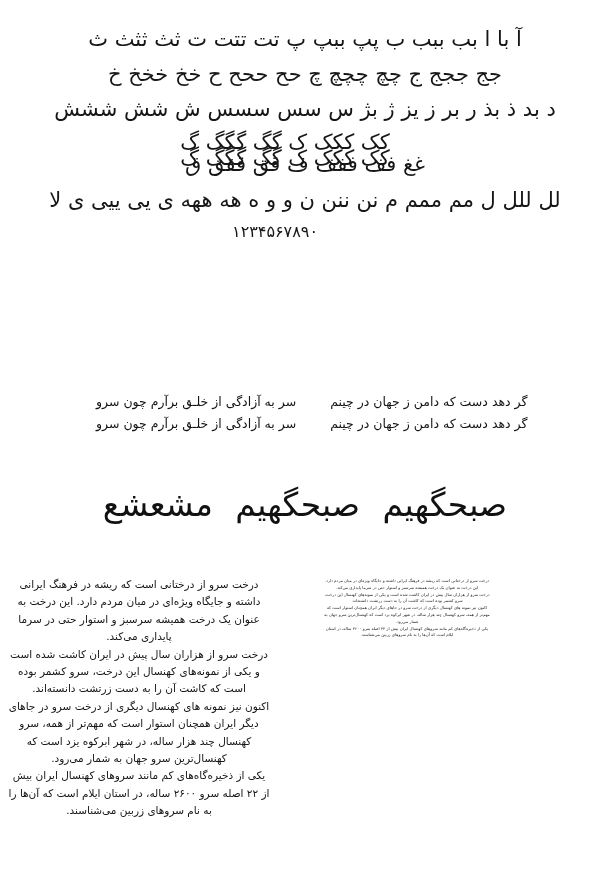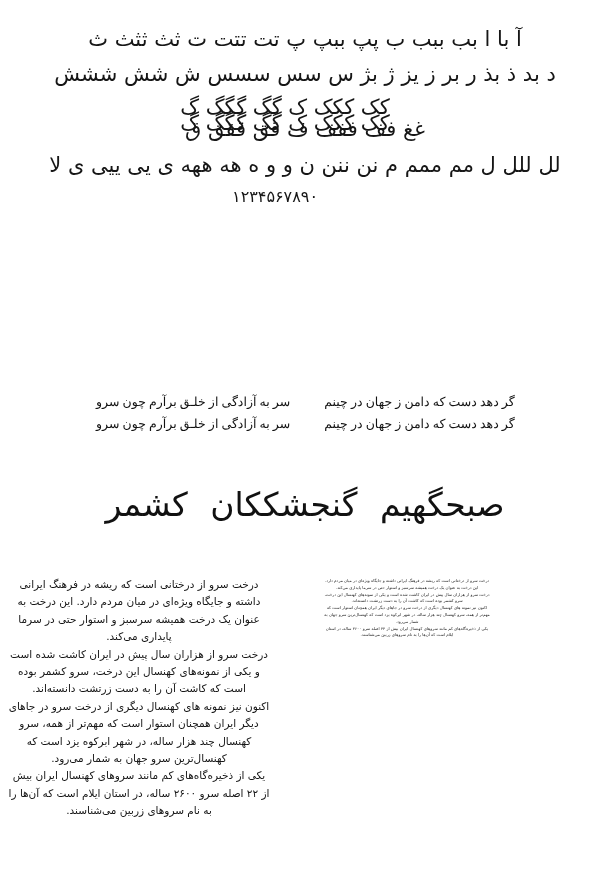--- a/index.html
+++ b/index.html
@@ -85,21 +85,20 @@
     display: flex;
     justify-content: flex-end;
     gap: 34px;
     font-size: 12.5px;
     line-height: 20px;
     color: #131313;
     white-space: nowrap;
   }
   .couplet .hemistich {
     display: inline-block;
-    font-family: Liberation Serif, serif;
   }
   .couplet-thin .hemistich { font-weight: 400; letter-spacing: 0.1px; }
   .couplet-alt { margin-top: 2px; }
   .couplet-alt .hemistich { letter-spacing: 0.35px; }
 
   
   .display-block {
     position: absolute;
     top: 482px;
     left: 0;
@@ -158,20 +157,21 @@
     margin: 0;
   }
 </style>
 </head>
 <body>
 
 <div class="page">
 
   <div class="glyph-block">
     <div class="glyph-row">آ با ا بب ببب ب پپ ببپ پ تت تتت ت ثث ثثث ث</div>
+    <div class="glyph-row">جج ججج ج چچ چچچ چ حح ححح ح خخ خخخ خ</div>
     <div class="glyph-row">د بد ذ بذ ر بر ز یز ژ بژ س سس سسس ش شش ششش</div>
 
     <div class="overlap-wrap">
       <div class="glyph-row overlap-a">کک ککک ک گگ گگگ گ</div>
       <div class="glyph-row overlap-b">غغ فف ففف ف قق ققق ق</div>
       <div class="glyph-row overlap-c">کک ککک ک گگ گگگ گ</div>
     </div>
 
     <div class="glyph-row compact">لل للل ل مم ممم م نن ننن ن و و ه هه ههه ی یی ییی ی لا</div>
 
@@ -183,21 +183,21 @@
       <span class="hemistich">گر دهد دست که دامن ز جهان در چینم</span>
       <span class="hemistich">سر به آزادگی از خلـق برآرم چون سرو</span>
     </div>
     <div class="couplet couplet-alt">
       <span class="hemistich">گر دهد دست که دامن ز جهان در چینم</span>
       <span class="hemistich">سر به آزادگی از خلـق برآرم چون سرو</span>
     </div>
   </div>
 
   <div class="display-block">
-    <div class="display-line">صبحگهیم گنجشککان کشمر</div>
+    <div class="display-line">صبحگهیم صبحگهیم مشعشع</div>
   </div>
 
   <div class="body-block">
 
     <div class="col-tiny">
       <p>درخت سرو از درختانی است که ریشه در فرهنگ ایرانی داشته و جایگاه ویژه‌ای در میان مردم دارد. این درخت به عنوان یک درخت همیشه سرسبز و استوار حتی در سرما پایداری می‌کند.</p>
       <p>درخت سرو از هزاران سال پیش در ایران کاشت شده است و یکی از نمونه‌های کهنسال این درخت، سرو کشمر بوده است که کاشت آن را به دست زرتشت دانسته‌اند.</p>
       <p>اکنون نیز نمونه های کهنسال دیگری از درخت سرو در جاهای دیگر ایران همچنان استوار است که مهم‌تر از همه، سرو کهنسال چند هزار ساله، در شهر ابرکوه یزد است که کهنسال‌ترین سرو جهان به شمار می‌رود.</p>
       <p>یکی از ذخیره‌گاه‌های کم مانند سروهای کهنسال ایران بیش از ۲۲ اصله سرو ۲۶۰۰ ساله، در استان ایلام است که آن‌ها را به نام سروهای زربین می‌شناسند.</p>
     </div>

